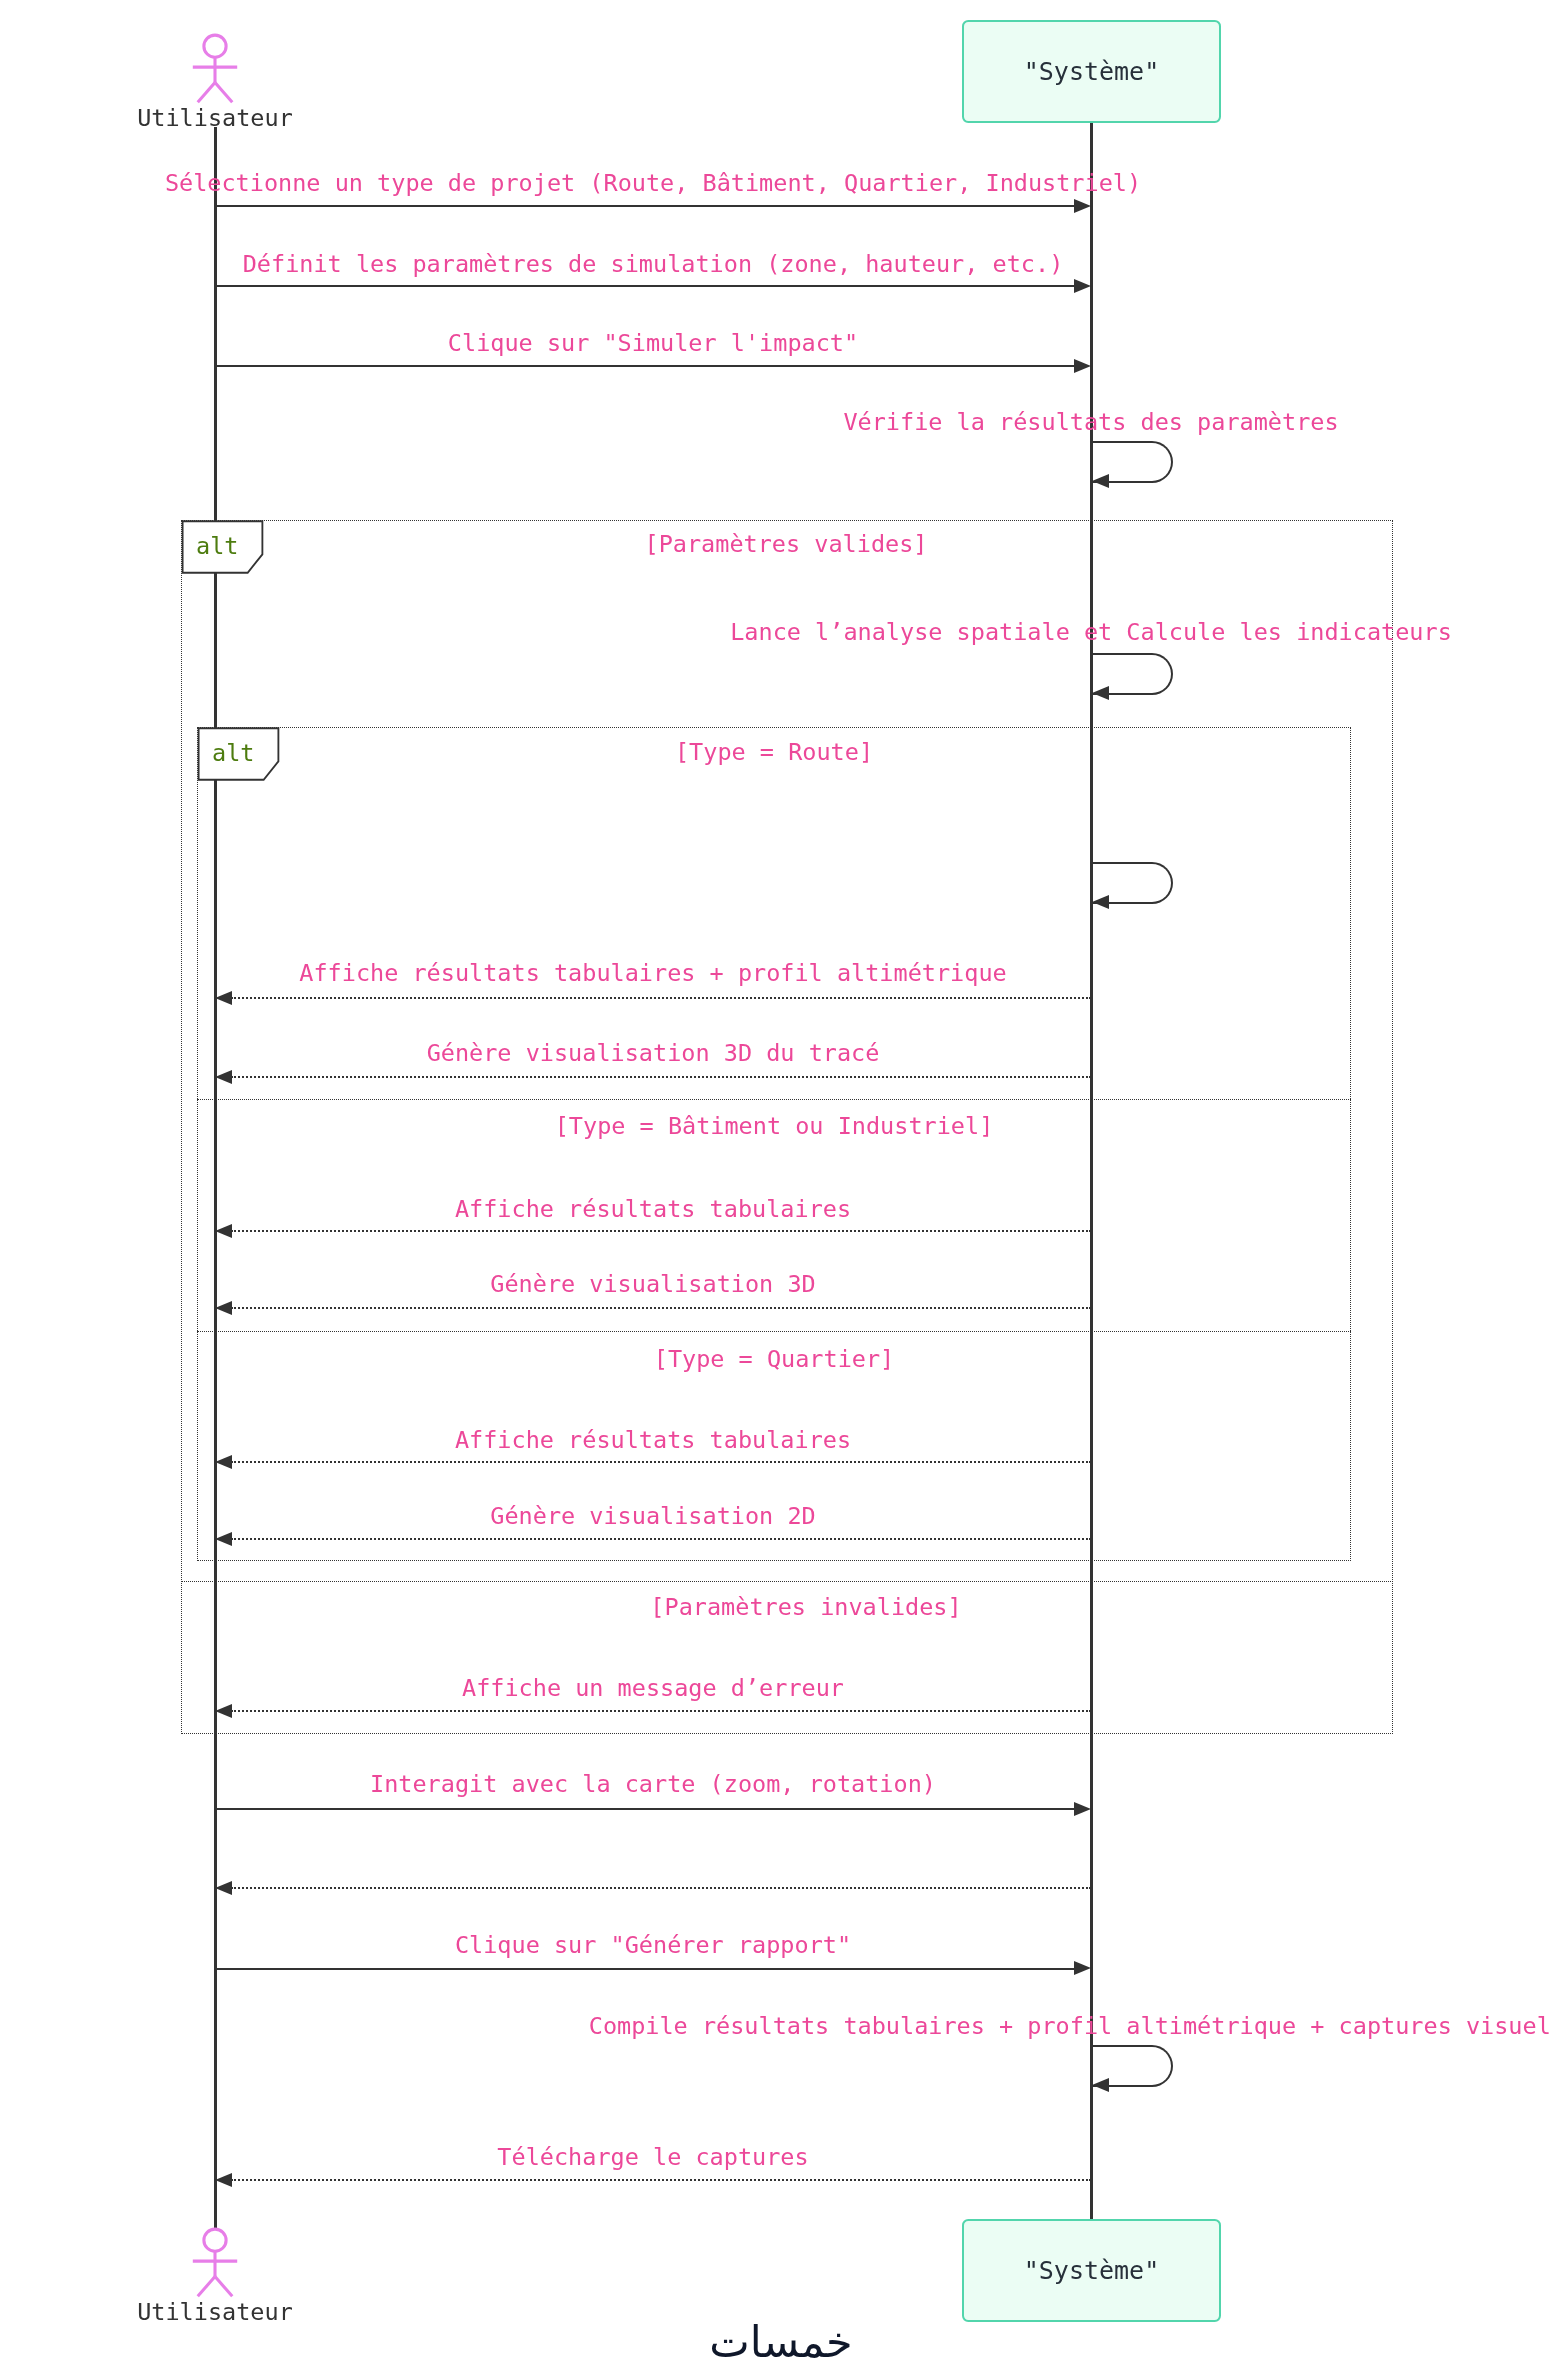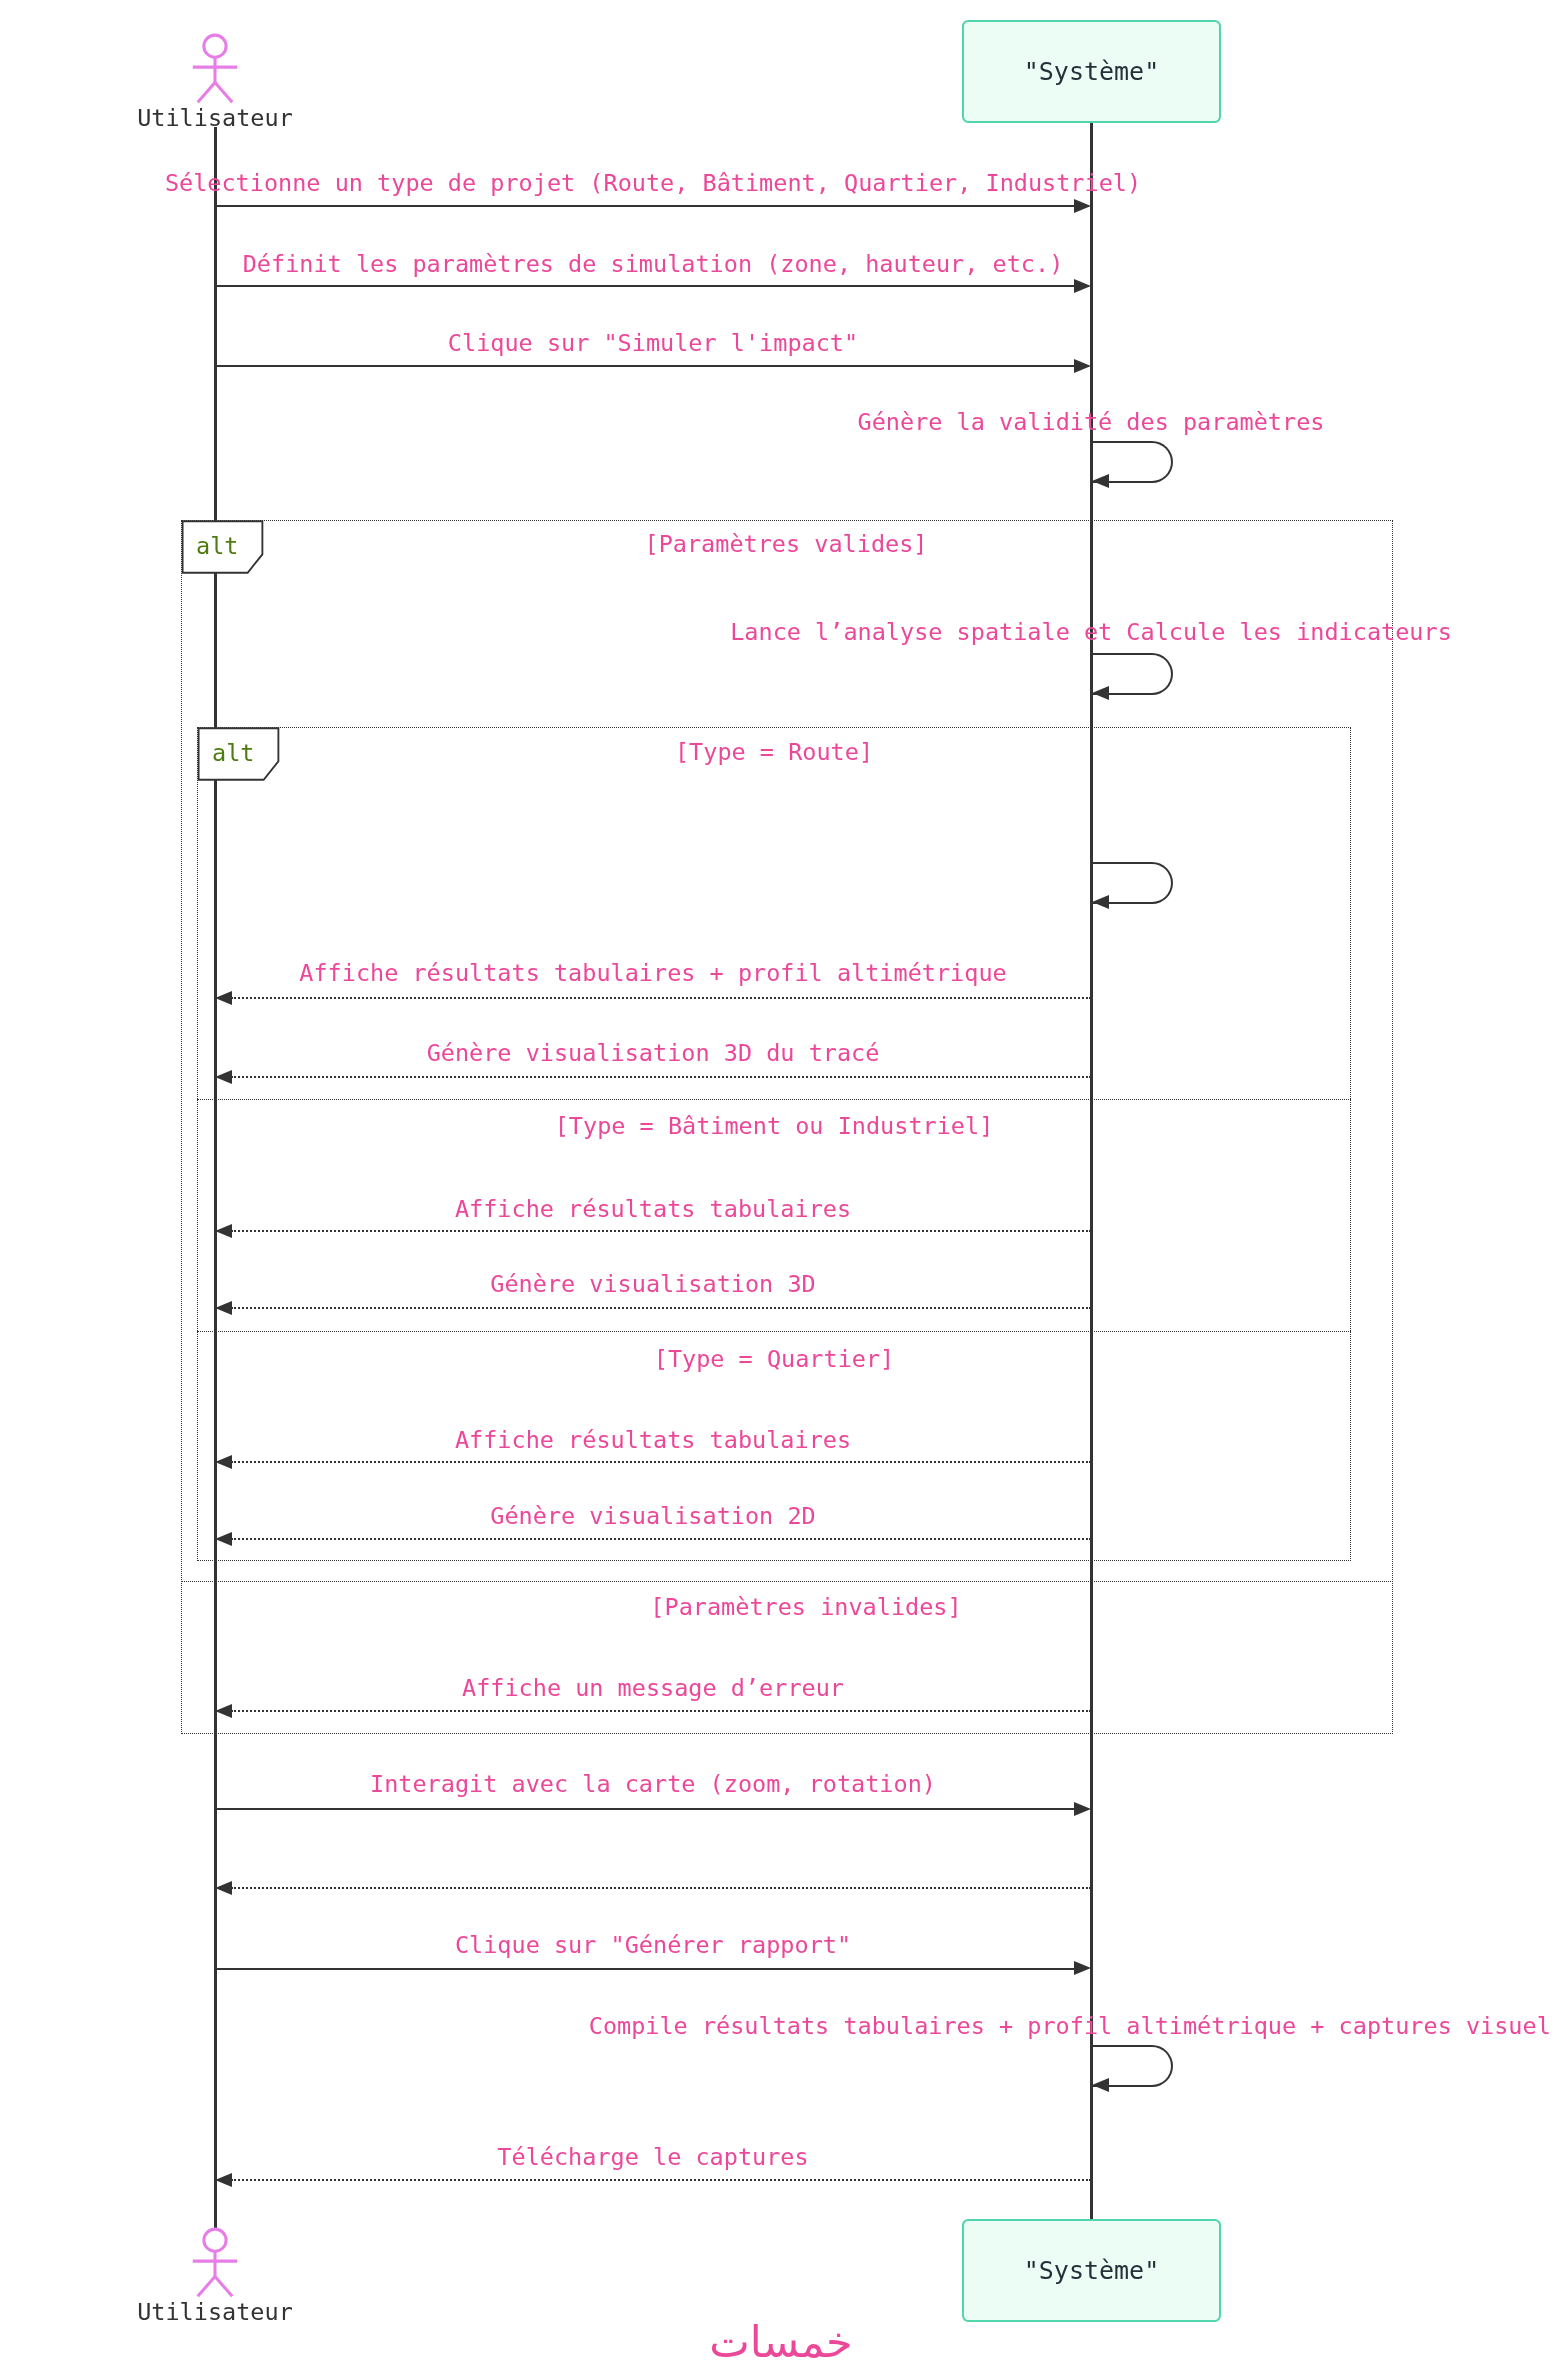--- a/index.html
+++ b/index.html
@@ -26,21 +26,21 @@
   .alt-tag { position:absolute; width:83px; height:54px; }
   .alt-tag .tag-text { position:absolute; left:15px; top:12.4px; font-size:23.5px; color:#4d7c0f; }
 
   .pbox { position:absolute; width:259px; height:103px; background:#ebfdf4; border:2.5px solid #52d5ac;
           border-radius:6.2px; display:flex; align-items:center; justify-content:center;
           font-size:25px; color:#27303a; }
 
   .actor-svg { position:absolute; }
   .actor-label { position:absolute; transform:translateX(-50%); font-size:23.5px; color:#333333; white-space:nowrap; }
 
-  .watermark { position:absolute; transform:translateX(-50%); font-size:43px; color:#ec4899;
+  .watermark { position:absolute; transform:translateX(-50%); font-size:43px; color:#0f172a;
                font-family:"DejaVu Sans", sans-serif; }
 </style>
 </head>
 <body>
 
 <div id="stage">
 
   <div class="lifeline" style="left:214px; top:127px; height:2102px;"></div>
   <div class="lifeline" style="left:1090px; top:123px; height:2096px;"></div>
 
@@ -64,21 +64,21 @@
   <div class="arr-r" style="left:1074px; top:199px;"></div>
 
   <div class="label" style="left:653px; top:249px;">Définit les paramètres de simulation (zone, hauteur, etc.)</div>
   <div class="mline solid" style="left:215px; top:285px; width:860px;"></div>
   <div class="arr-r" style="left:1074px; top:279px;"></div>
 
   <div class="label" style="left:653px; top:328px;">Clique sur "Simuler l'impact"</div>
   <div class="mline solid" style="left:215px; top:365px; width:860px;"></div>
   <div class="arr-r" style="left:1074px; top:359px;"></div>
 
-  <div class="label" style="left:1091px; top:407px;">Génère la validité des paramètres</div>
+  <div class="label" style="left:1091px; top:407px;">Vérifie la résultats des paramètres</div>
   <div class="loop" style="left:1091px; top:441px;"></div>
   <div class="arr-l" style="left:1092px; top:474px;"></div>
 
   <div class="frame" style="left:181px; top:520px; width:1212px; height:1214px;"></div>
   <div class="divider" style="left:181px; top:1581px; width:1212px;"></div>
 
   <div class="label" style="left:786px; top:529px;">[Paramètres valides]</div>
 
   <div class="label" style="left:1091px; top:617px;">Lance l’analyse spatiale et Calcule les indicateurs</div>
   <div class="loop" style="left:1091px; top:653px;"></div>

